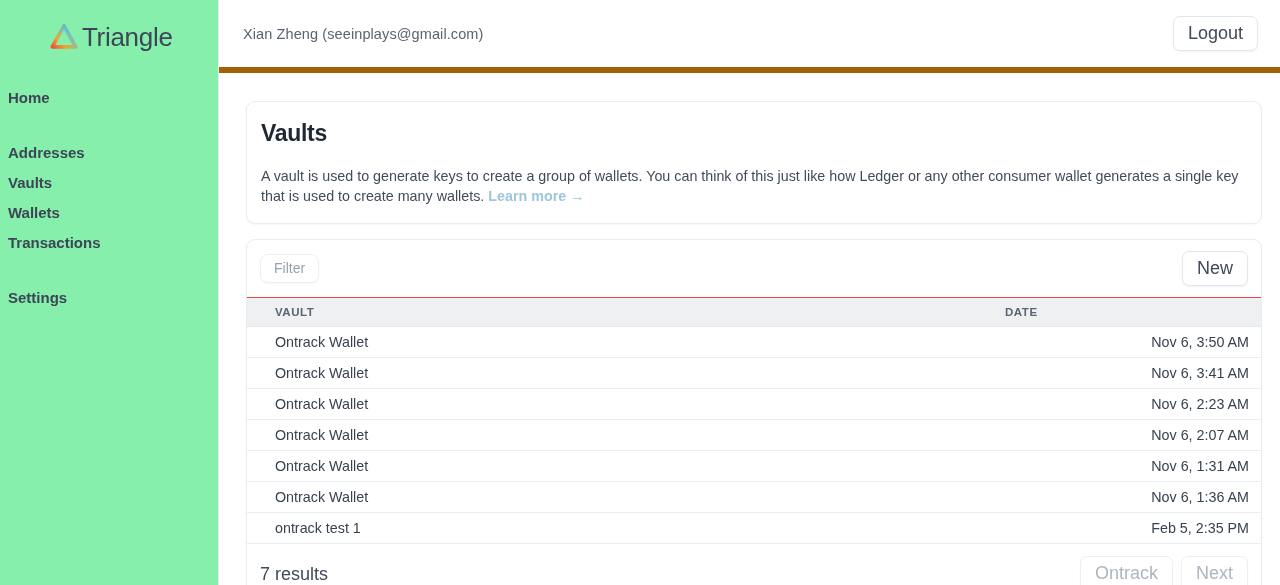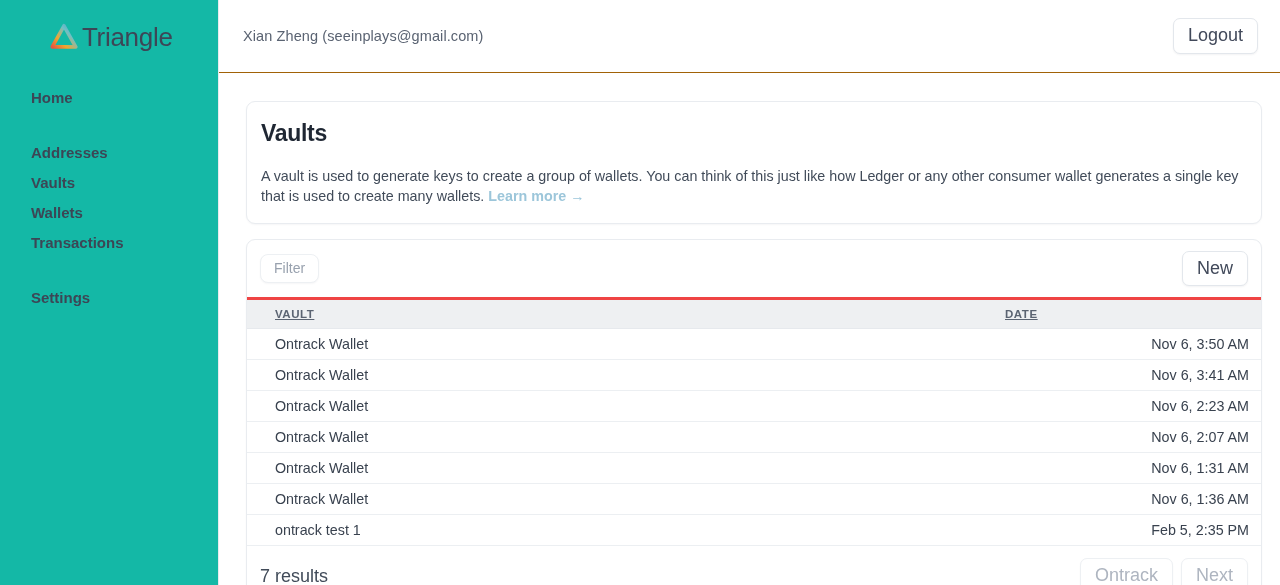--- a/index.html
+++ b/index.html
@@ -21,21 +21,21 @@
     display: flex;
     width: 1280px;
     height: 585px;
   }
 
   
   .sidebar {
     width: 219px;
     min-width: 219px;
     height: 585px;
-    background: #14b8a6;
+    background: #86efac;
     border-right: 1px solid #e7eaee;
     position: relative;
   }
 
   .logo-row {
     display: flex;
     align-items: center;
     gap: 4px;
     height: 73px;
     padding-left: 50px;
@@ -50,21 +50,21 @@
 
   .logo-text {
     font-size: 26px;
     font-weight: 400;
     color: #3d4656;
     letter-spacing: -0.3px;
     line-height: 1;
   }
 
   .nav {
-    padding-left: 31px;
+    padding-left: 8px;
     padding-top: 10px;
   }
 
   .nav-item {
     font-size: 15px;
     font-weight: 700;
     color: #3c4655;
     line-height: 30px;
     height: 30px;
     cursor: pointer;
@@ -79,21 +79,21 @@
     flex: 1;
     height: 585px;
     background: #ffffff;
     display: flex;
     flex-direction: column;
   }
 
   .topbar {
     height: 73px;
     min-height: 73px;
-    border-bottom: 1px solid #a16207;
+    border-bottom: 6px solid #a16207;
     display: flex;
     align-items: center;
     justify-content: space-between;
     padding: 0 22px 0 24px;
   }
 
   .user-label {
     font-size: 14.5px;
     color: #5a6372;
     letter-spacing: 0.1px;
@@ -183,23 +183,22 @@
   }
 
   thead th {
     background: #eef0f2;
     font-size: 11.5px;
     font-weight: 700;
     letter-spacing: 0.55px;
     color: #5b6472;
     text-align: left;
     padding: 8px 0 8px 0;
-    border-top: 3px solid #ef4444;
+    border-top: 1px solid #ef4444;
     border-bottom: 1px solid #e6e9ed;
-    text-decoration: underline;
   }
   thead th.col-vault { padding-left: 28px; }
   thead th.col-date  { width: 280px; padding-left: 24px; }
 
   tbody td {
     font-size: 14.3px;
     color: #39424f;
     padding: 7px 0 7px 0;
     border-bottom: 1px solid #eceff2;
     height: 31px;

